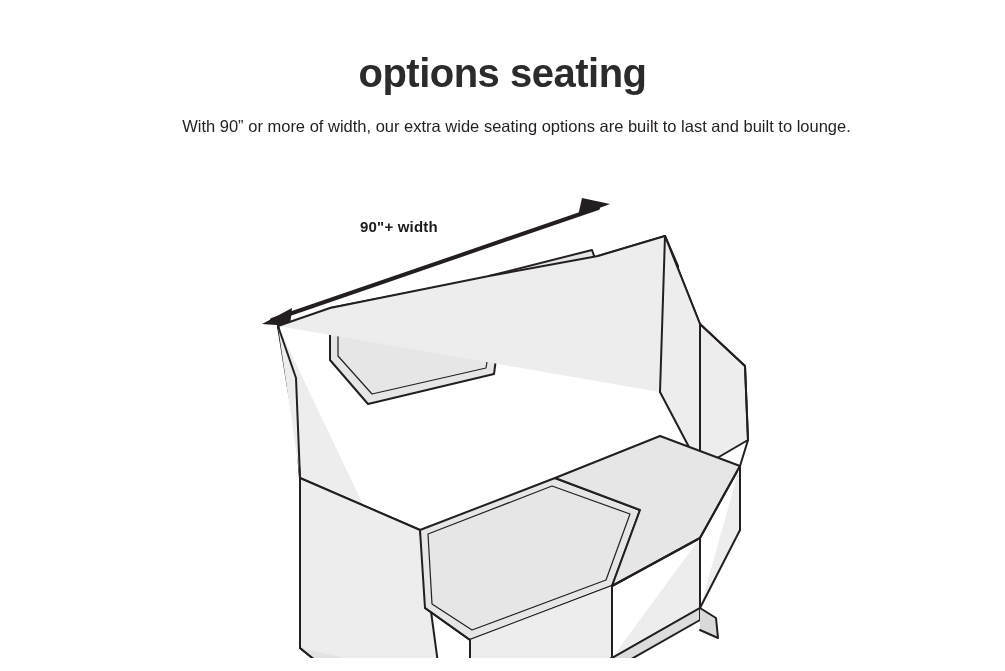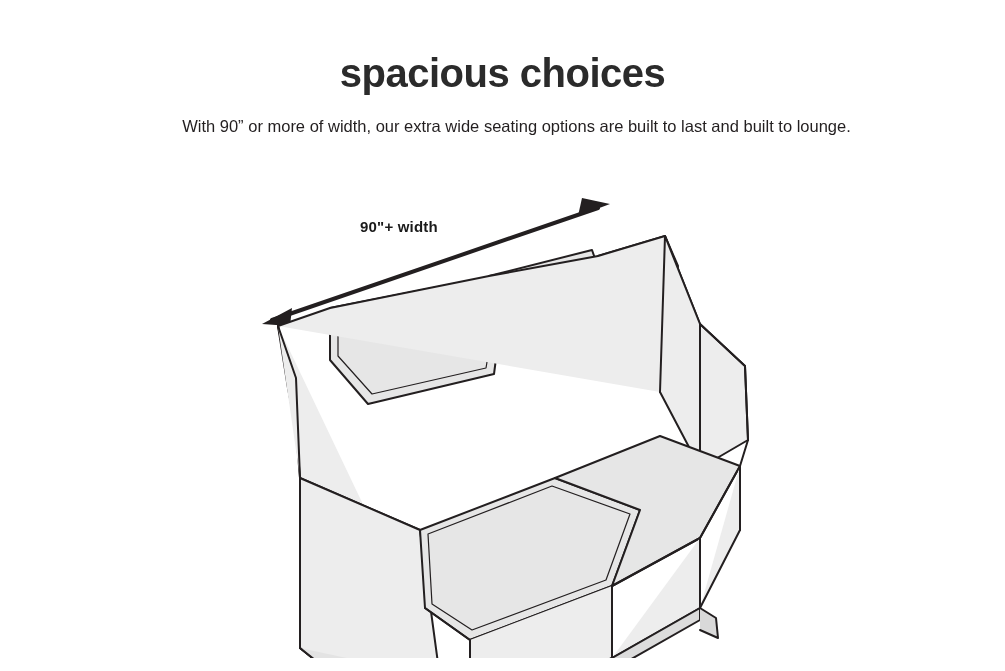--- a/index.html
+++ b/index.html
@@ -63,21 +63,21 @@
     font-weight: bold;
     color: #1a1a1a;
     letter-spacing: 0.2px;
   }
 </style>
 </head>
 <body>
 
 <div class="page">
 
-  <div class="headline">spacious choices</div>
+  <div class="headline">options seating</div>
 
   <div class="subcopy">
     <span class="line">With 90” or more of width, our extra wide seating options are built to last and built to lounge.</span>
   </div>
 
   <div class="measure-label">90"+ width</div>
 
   <div class="illustration">
     <svg viewBox="0 0 1005 480" width="1005" height="480" xmlns="http://www.w3.org/2000/svg">
       <g fill="none" stroke="#231f20" stroke-width="2" stroke-linejoin="round" stroke-linecap="round">

